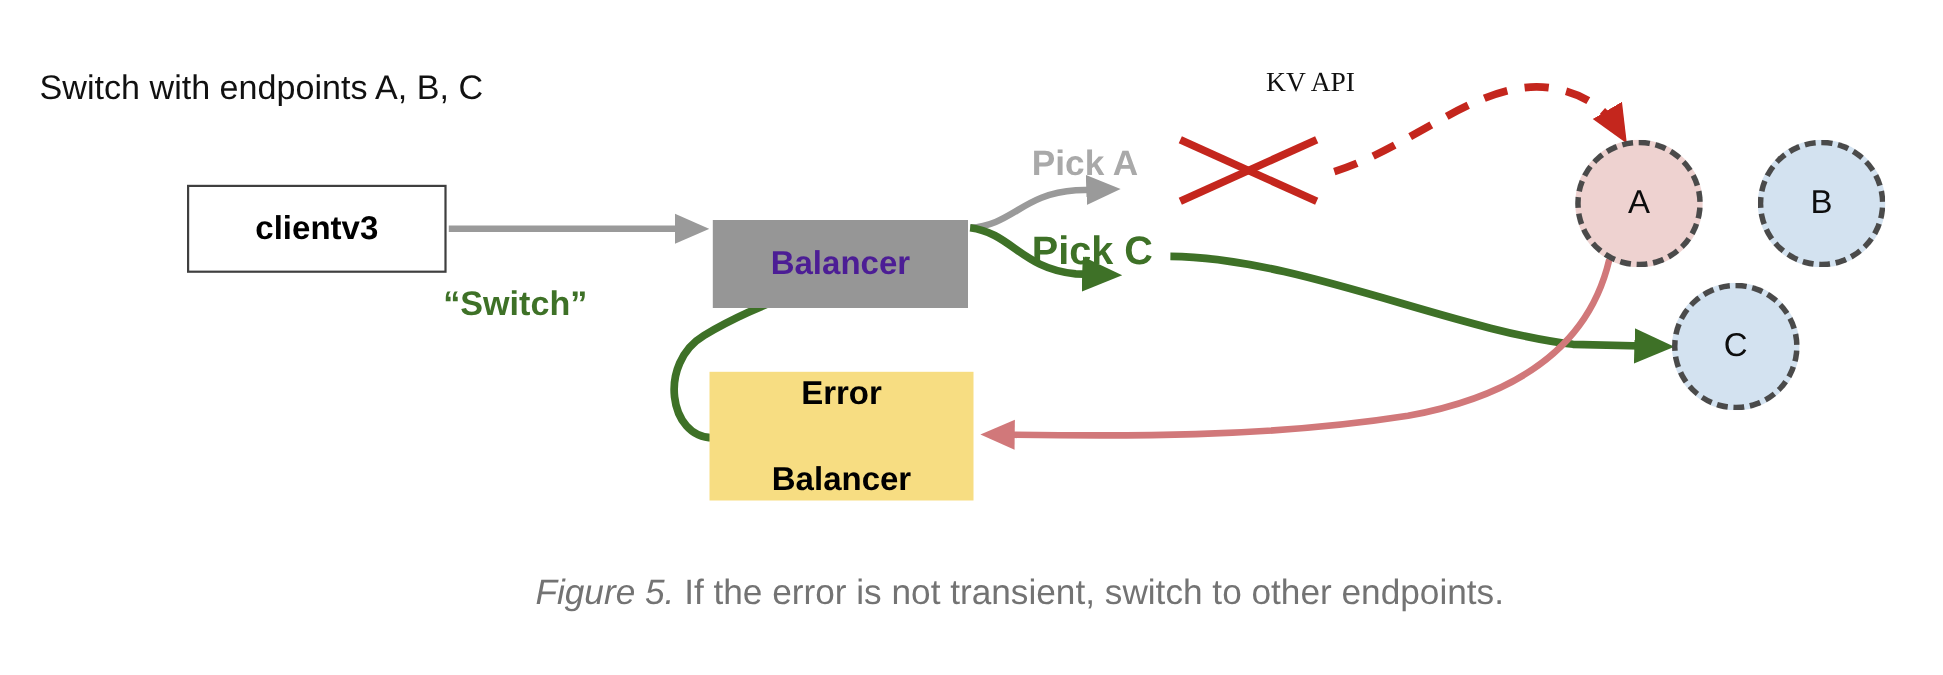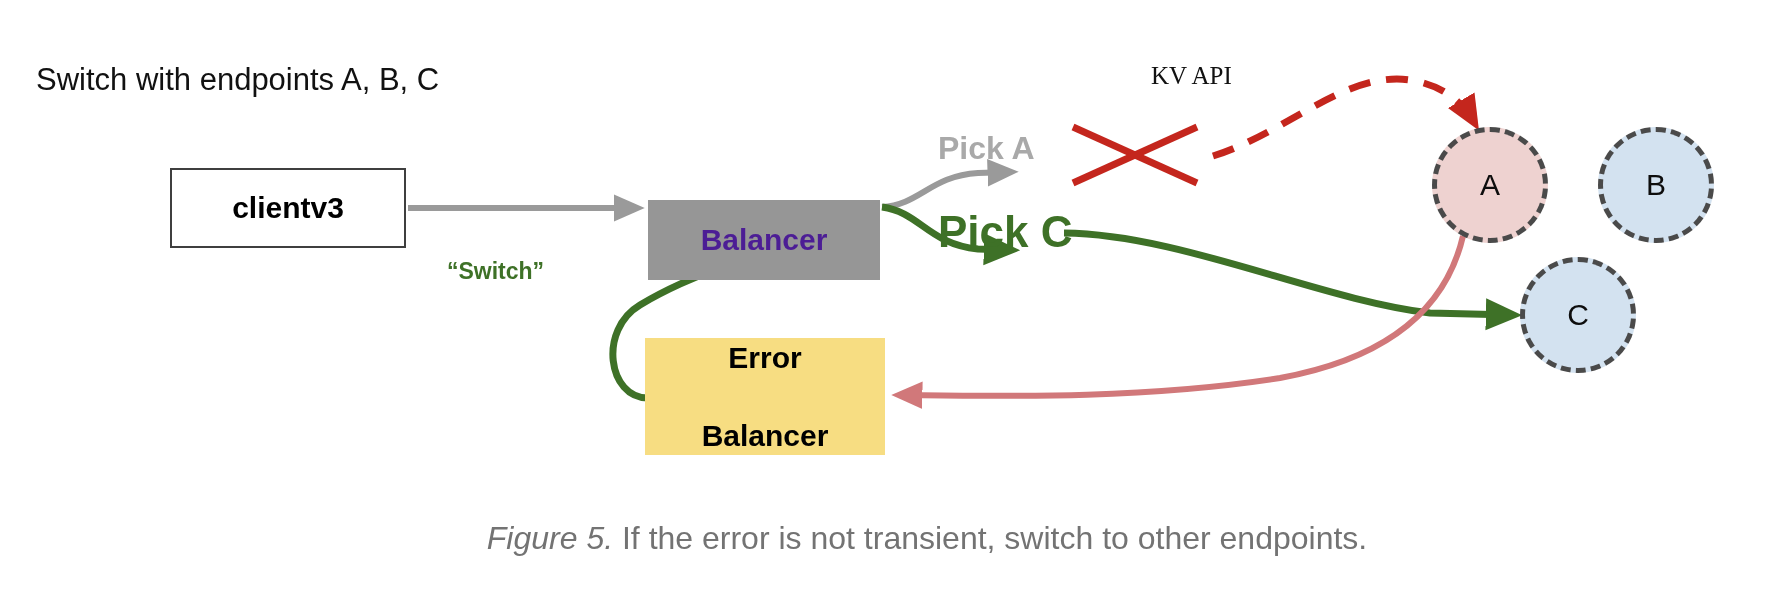--- a/index.html
+++ b/index.html
@@ -87,25 +87,25 @@
   #client-caption{
     left:36px; top:62px;
     font-size:31px; color:#111111; font-weight:normal;
   }
   #pick-a-label{
     left:938px; top:130px;
     font-size:32px; font-weight:bold; color:#a9a9a9;
   }
   #pick-c-label{
     left:938px; top:207px;
-    font-size:44px; font-weight:bold; color:#3e7127;
+    font-size:36px; font-weight:bold; color:#3e7127;
   }
   #switch-label{
     left:403px; top:258px;
-    font-size:23px; font-weight:bold; color:#3e7127;margin-left:44px;
+    font-size:31px; font-weight:bold; color:#3e7127;
   }
   #kv-api-label{
     left:1107px; top:62px;
     font-family:"Liberation Serif","DejaVu Serif",serif;
     font-size:25px; color:#111111; font-weight:normal;margin-left:44px;
   }
   #a-is-down-label{
     left:1287px; top:48px;
     font-size:32px; font-weight:bold; color:#d1787a;
   }

